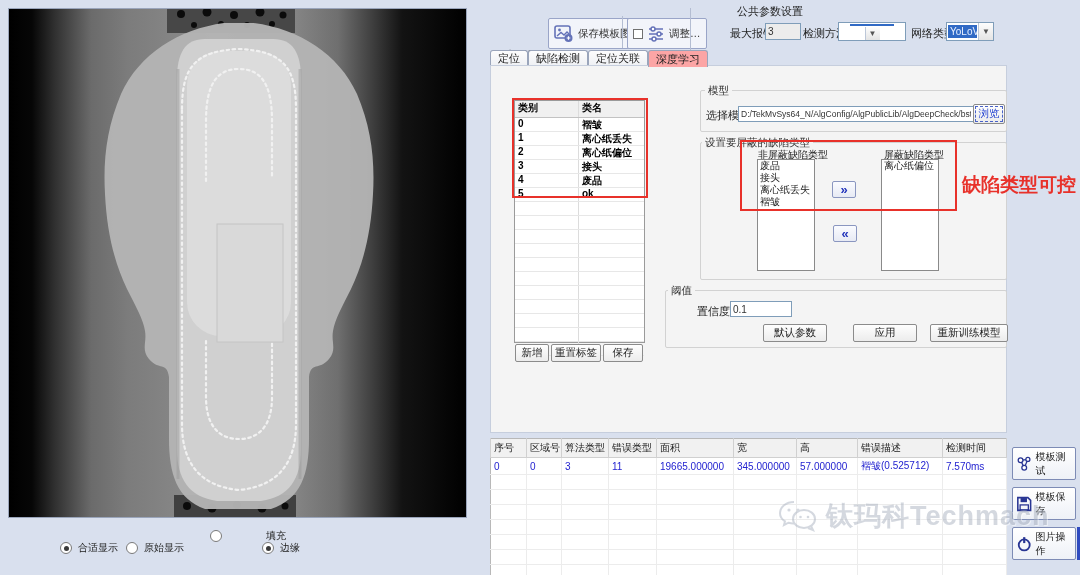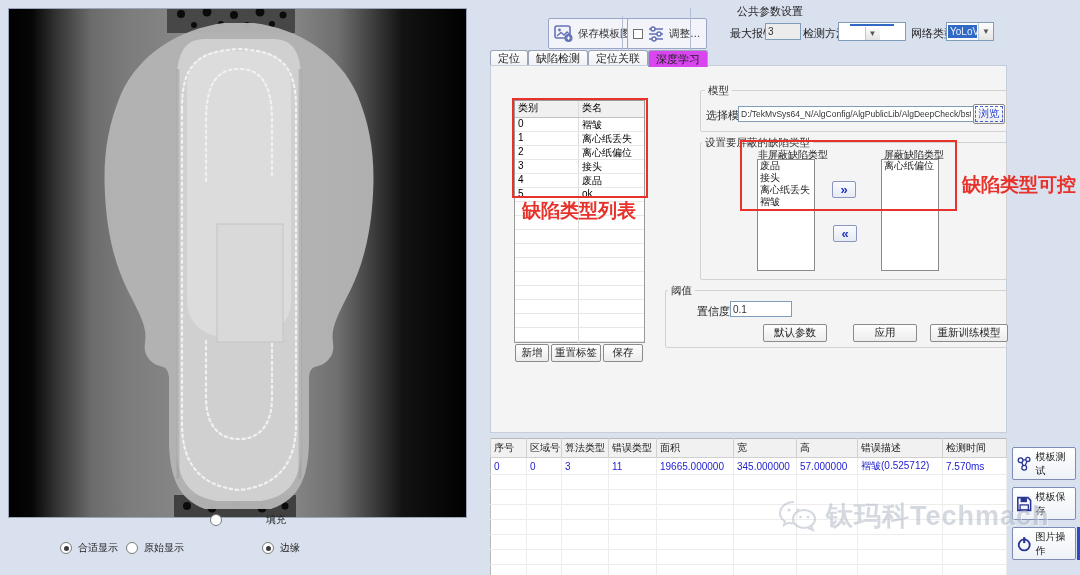--- a/index.html
+++ b/index.html
@@ -25,25 +25,25 @@
   
   .tin{border:1px solid #7f9db9;background:#fff;font-size:10px;color:#333;padding:0 2px;font-family:"Liberation Sans","DejaVu Sans",sans-serif;}
   .combo{border:1px solid #7f9db9;background:#fff;display:flex;align-items:center;}
   .combo .val{flex:1;background:#316ac5;color:#eaf1ff;font-size:10px;padding:1px 2px;margin:1px;white-space:nowrap;overflow:hidden;}
   .combo .arr{width:14px;height:100%;display:flex;align-items:center;justify-content:center;color:#555;font-size:8px;background:linear-gradient(#fdfdfd,#e4e4e4);border-left:1px solid #bcc7d8;}
 
   
   .tab{position:absolute;top:50px;height:15px;padding:0 7px;background:linear-gradient(#fdfdfd,#eef0f4);
        border:1px solid #9aa5bb;border-bottom:none;border-radius:3px 3px 0 0;font-size:11px;color:#222;
        display:flex;align-items:center;transform:skewX(0deg);}
-  .tab.active{background:#d946ef;height:16px;z-index:3;}
+  .tab.active{background:#fca5a5;height:16px;z-index:3;}
   #tabpanel{left:490px;top:65px;width:517px;height:368px;background:#f4f4f4;border:1px solid #c6cedd;box-sizing:border-box;}
 
   
-  #ctable{left:514px;top:100px;width:131px;height:243px;background:#fff;border:1px solid #9a9a9a;box-sizing:border-box;}
+  #ctable{left:514px;top:100px;width:131px;height:243px;background:#fff;border:1px solid #9a9a9a;box-sizing:border-box;font-weight:bold;}
   .ctr{display:flex;height:13px;border-bottom:1px solid #e7e7e7;}
   .ctr.cth{height:16px;background:#f0f0f0;border-bottom:1px solid #c2c2c2;}
   .ctr .c1{width:60px;border-right:1px solid #dcdcdc;font-size:10px;padding-left:3px;overflow:hidden;}
   .ctr .c2{flex:1;font-size:10px;padding-left:3px;overflow:hidden;}
 
   
   .gbox{border:1px solid #d2d2d2;border-radius:2px;}
   .glabel{position:absolute;font-size:10.5px;color:#333;background:#f4f4f4;padding:0 3px;}
 
   .listbox{background:#fff;border:1px solid #8a8a8a;font-size:10px;color:#222;overflow:hidden;}
@@ -128,21 +128,21 @@
   </div>
 
   <div class="abs radio-row" style="left:60px;top:541px;">
     <span class="radio sel"></span>
     <span class="small">合适显示</span>
   </div>
   <div class="abs radio-row" style="left:126px;top:541px;">
     <span class="radio"></span>
     <span class="small">原始显示</span>
   </div>
-  <div class="abs radio-row" style="left:210px;top:513px;gap:44px;">
+  <div class="abs radio-row" style="left:210px;top:529px;gap:44px;">
     <span class="radio"></span>
     <span class="small">填充</span>
   </div>
   <div class="abs radio-row" style="left:262px;top:541px;">
     <span class="radio sel"></span>
     <span class="small">边缘</span>
   </div>
 
   <div class="abs lbl" style="left:492px;top:4px;margin-top:44px;">1-采图设置</div>
 
@@ -278,21 +278,20 @@
         <div class="c1"></div>
         <div class="c2"></div>
       </div>
     <div class="ctr">
         <div class="c1"></div>
         <div class="c2"></div>
       </div>
   </div>
 
   <div class="abs redbox" style="left:512px;top:98px;width:132px;height:96px;"></div>
-  <div class="abs redtxt" style="left:522px;top:198px;font-size:19px;">缺陷类型列表</div>
 
   <div class="abs btn" style="left:515px;top:344px;width:32px;height:16px;">
       <span>新增</span>
     </div>
   <div class="abs btn" style="left:551px;top:344px;width:48px;height:16px;">
       <span>重置标签</span>
     </div>
   <div class="abs btn" style="left:603px;top:344px;width:38px;height:16px;">
       <span>保存</span>
     </div>

